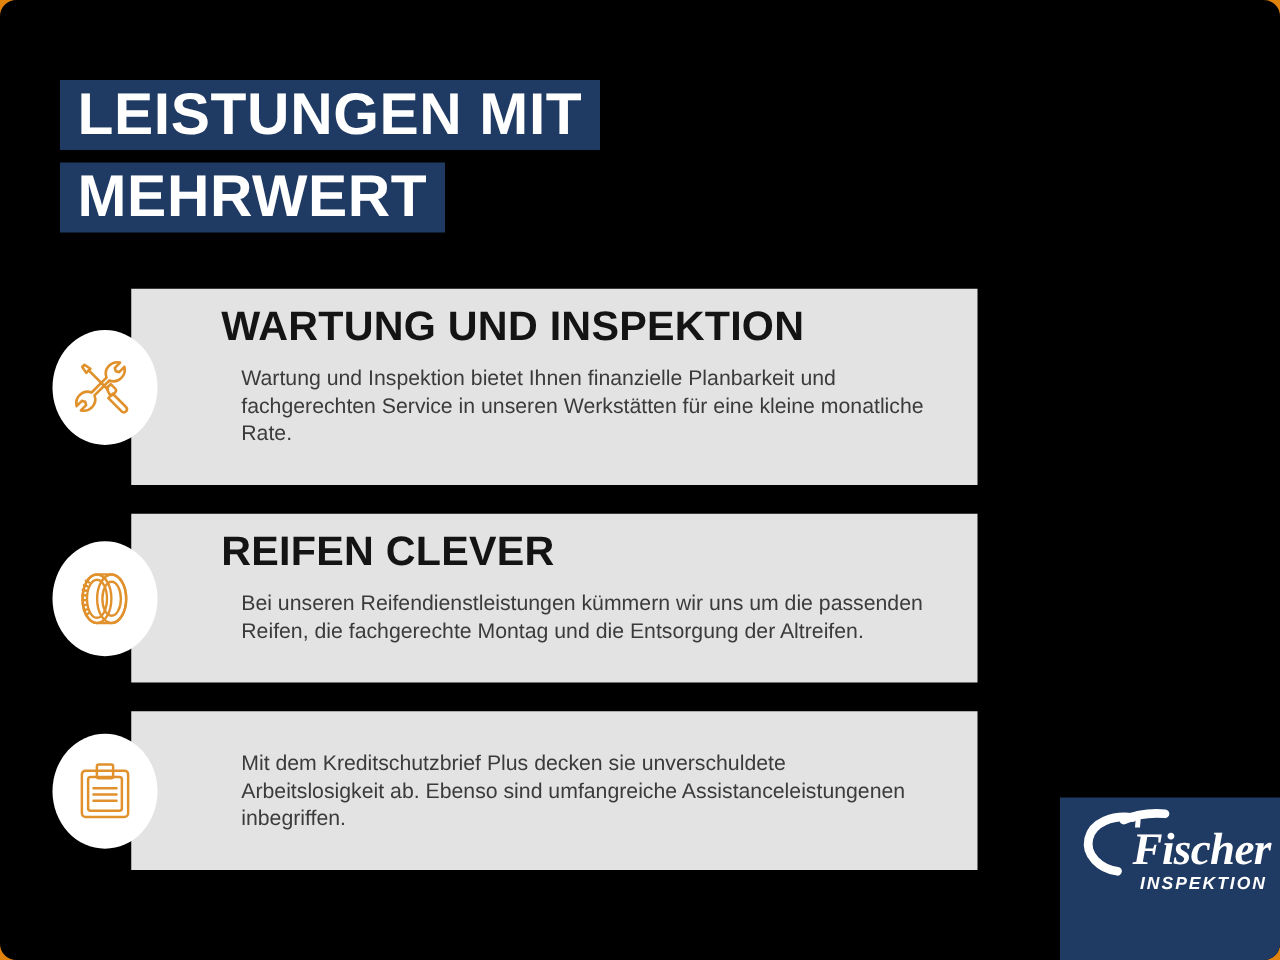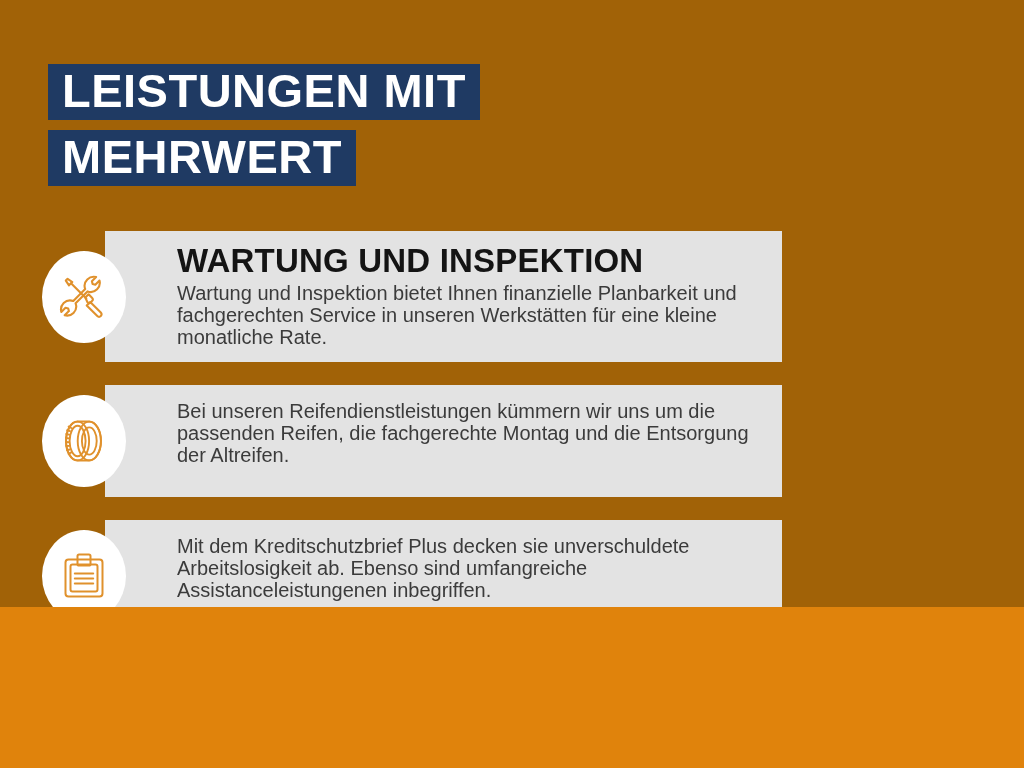--- a/index.html
+++ b/index.html
@@ -9,23 +9,24 @@
   body {
     width: 1024px;
     height: 768px;
     overflow: hidden;
     font-family: "Liberation Sans", sans-serif;
     background: #e0830c;
   }
   .slide {
     position: relative;
     width: 1024px;
-    height: 607px;
-    background: #a16207;
+    height: 768px;
+    background: #000000;
     overflow: hidden;
+    border-radius: 13px;
   }
 
   
   .headline {
     position: absolute;
     left: 48px;
     top: 64px;
   }
   .headline-line {
     display: block;
@@ -85,24 +86,24 @@
     font-weight: bold;
     font-size: 33px;
     line-height: 30px;
     color: #141414;
     letter-spacing: 0.2px;
     margin: 0 0 6px 0;
     text-transform: uppercase;
   }
   .card-body {
     font-family: "Liberation Sans", sans-serif;
-    font-size: 20px;
+    font-size: 17px;
     line-height: 22px;
     color: #3b3b3b;
-    margin: 0;
+    margin: 16px;
     max-width: 600px;
   }
 
   
   .logo-box {
     position: absolute;
     left: 848px;
     top: 638px;
     width: 183px;
     height: 130px;
@@ -197,20 +198,21 @@
           <ellipse cx="18.6" cy="25" rx="11.5" ry="19.4"></ellipse>
 
           <ellipse cx="18.6" cy="25" rx="8.0" ry="15.2"></ellipse>
 
           <ellipse cx="30.3" cy="25" rx="11.6" ry="19.4"></ellipse>
           <ellipse cx="30.3" cy="25" rx="7.4" ry="13.6"></ellipse>
 
           <path d="M7.2 18.0 L10.1 18.6 M7.0 22.0 L10.0 22.4 M7.0 26.0 L10.0 26.2 M7.3 30.0 L10.2 29.9 M8.0 34.0 L10.9 33.5 M8.1 14.2 L11.0 15.1 M9.6 10.6 L12.3 12.0 M9.6 38.0 L12.3 36.4"></path>
         </svg>
       </div>
+      <p class="card-title">REIFEN CLEVER</p>
       <p class="card-body">Bei unseren Reifendienstleistungen kümmern wir uns um die passenden Reifen, die fachgerechte Montag und die Entsorgung der Altreifen.</p>
     </div>
 
     <div class="card">
       <div class="card-icon-circle">
         <svg width="48" height="50" viewBox="0 0 48 50" fill="none" stroke="#e0912c" stroke-width="2.0" stroke-linecap="round" stroke-linejoin="round">
 
           <rect x="5.5" y="8.5" width="37" height="37" rx="3"></rect>
 
           <rect x="10.5" y="13.5" width="27" height="27" rx="2"></rect>
@@ -226,17 +228,17 @@
   </div>
 
   <div class="logo-box">
     <div class="logo-mark">
       <svg class="logo-arc" width="165" height="62" viewBox="0 0 165 62" fill="none">
         <path d="M46 8 C30 6 14 12 11 25 C8 38 20 49 34 51" stroke="#ffffff" stroke-width="7" stroke-linecap="round" fill="none"></path>
         <path d="M39 10 C48 6 60 4 72 5" stroke="#ffffff" stroke-width="7" stroke-linecap="round" fill="none"></path>
         <path d="M49 3 L53 3 L52 16 L48 16 Z" fill="#ffffff"></path>
       </svg>
       <div class="logo-wordmark">Fischer</div>
-      <div class="logo-sub">LEISTUNGEN</div>
+      <div class="logo-sub">INSPEKTION</div>
     </div>
   </div>
 
 </div>
 
 </body></html>

